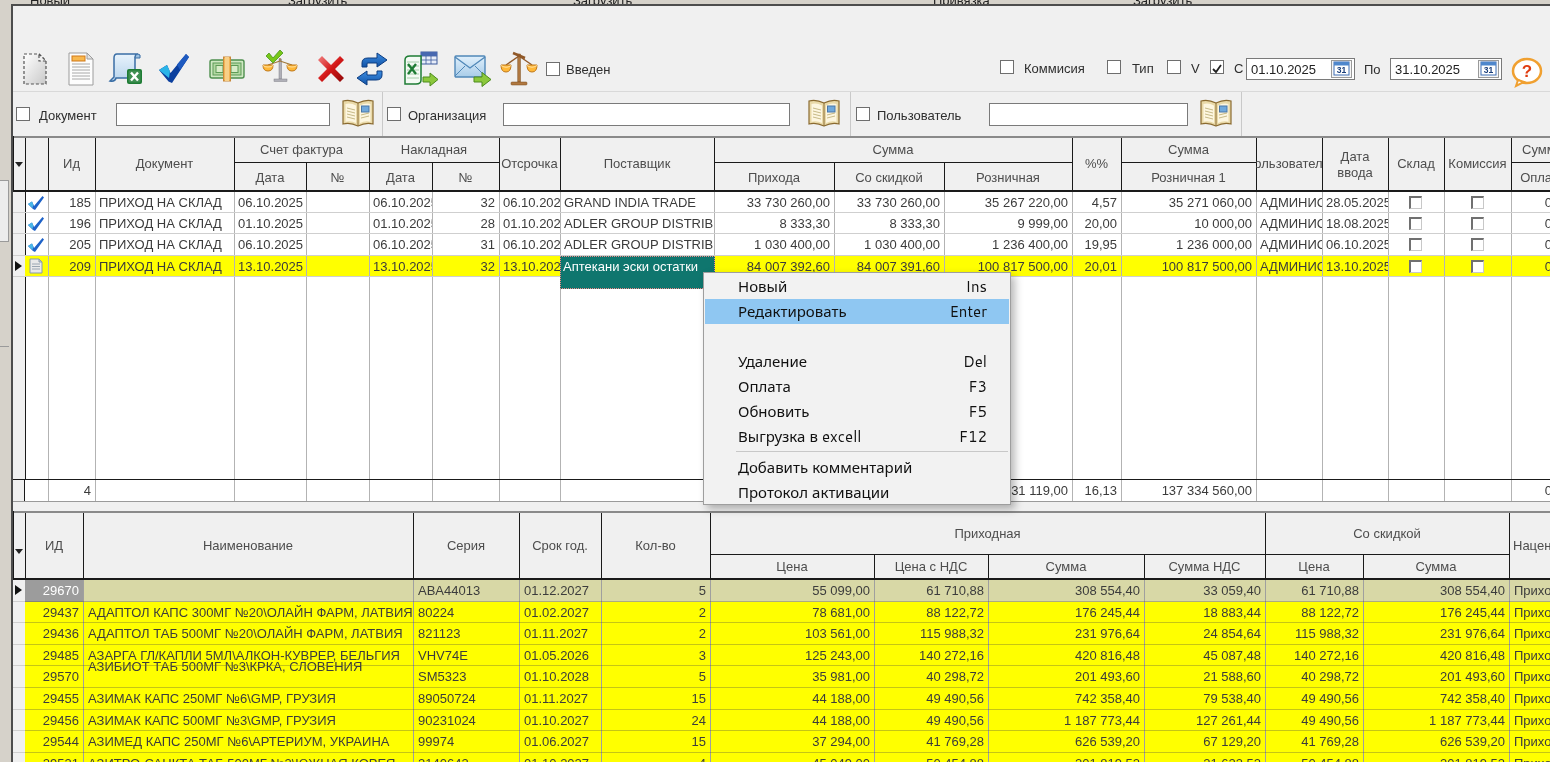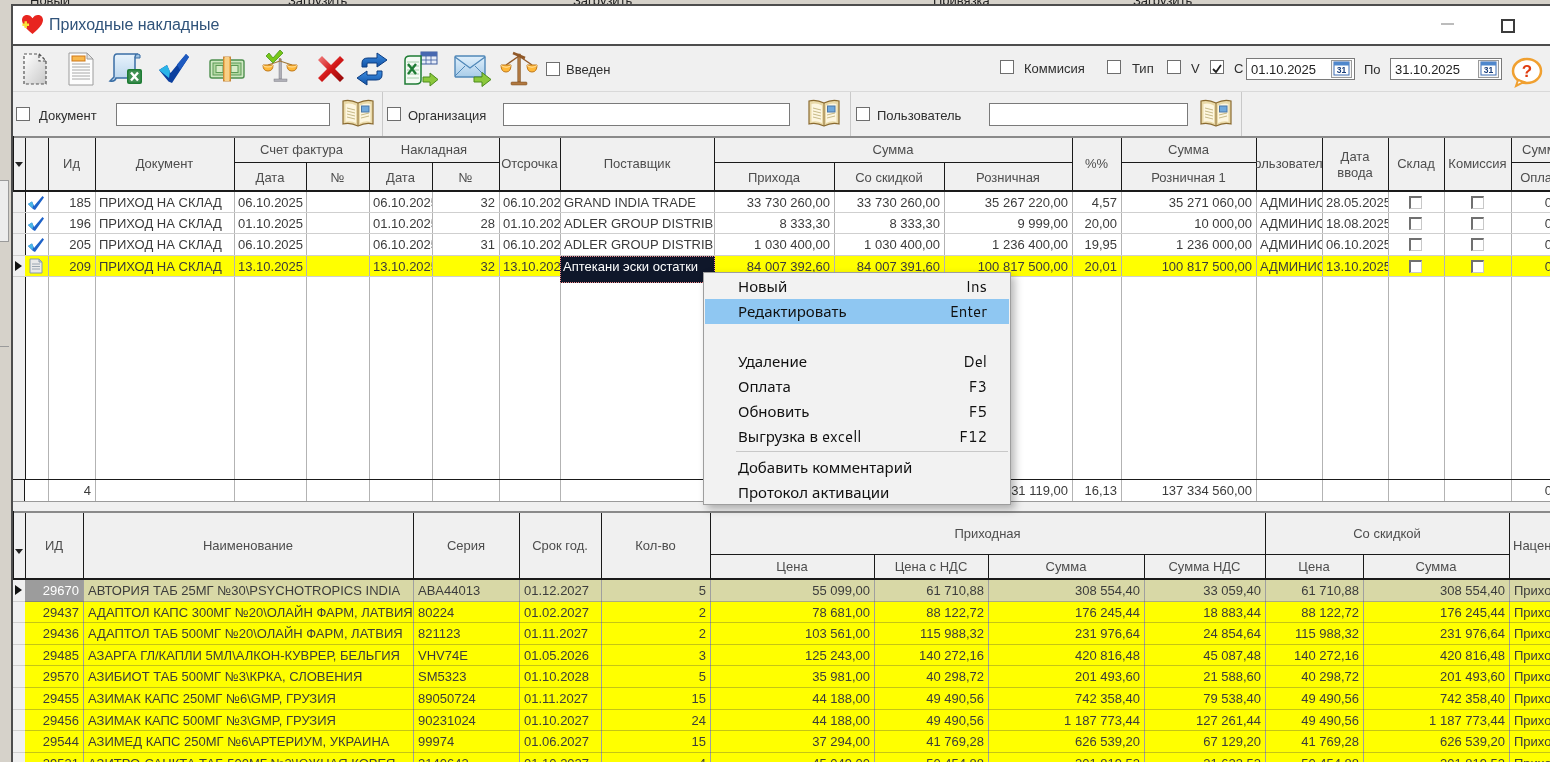--- a/index.html
+++ b/index.html
@@ -32,29 +32,20 @@
 <div class="bgtxt" style="left:288px">Загрузить</div>
 <div class="bgtxt" style="left:573px">Загрузить</div>
 <div class="bgtxt" style="left:933px">Привязка</div>
 <div class="bgtxt" style="left:1133px">Загрузить</div>
 </div>
 <div class="abs" style="left:0;top:4px;width:11px;height:758px;background:#d6d2ca;z-index:1">
       <div class="abs" style="left:0;top:176px;width:9px;height:62px;background:#ececec;border:1px solid #9a9a9a;border-left:none"></div>
       <div class="abs" style="left:0;top:342px;width:9px;height:1px;background:#9a9a9a"></div>
     </div>
 <div class="win">
-<div class="titlebar">
-<svg class="abs" style="left:8px;top:8px" width="23" height="22" viewBox="0 0 23 22">
-<path d="M11.5 20 C4 14 1 9.5 1 6 C1 2.9 3.4 1 6.1 1 C8.2 1 10.3 2.2 11.5 4.3 C12.7 2.2 14.8 1 16.9 1 C19.6 1 22 2.9 22 6 C22 9.5 19 14 11.5 20 Z" fill="#e8251f"></path>
-<path d="M2 13.5 h3 v-3 h3.5 v3 h3 v3.5 h-3 v3 h-3.5 v-3 h-3 Z" fill="#f7e23a" transform="scale(0.7)"></path>
-</svg>
-<span class="title">Приходные накладные</span>
-<div class="abs" style="left:1428px;top:17px;width:13px;height:2px;background:#bcbcbc"></div>
-<div class="abs" style="left:1488px;top:13px;width:14px;height:14px;border:2px solid #3c3c3c;background:#fff"></div>
-</div>
 <div class="toolbar">
 <div class="abs" style="left:5px;top:6px;width:34px;height:34px"><svg width="34" height="34" viewBox="0 0 34 34">
             <defs>
               <linearGradient id="pg" x1="0" y1="0" x2="1" y2="1">
                 <stop offset="0" stop-color="#ffffff"></stop>
                 <stop offset="1" stop-color="#c9c9c9"></stop>
               </linearGradient>
             </defs>
             <path d="M6 2 h15 l7 7 v23 H6 Z" fill="url(#pg)" stroke="#555" stroke-width="1.2" stroke-dasharray="3,2"></path>
             <path d="M21 2 l7 7 h-7 Z" fill="#efefef" stroke="#555" stroke-width="1.2" stroke-dasharray="3,2"></path>
@@ -454,21 +445,21 @@
         <div class="c" style="left:702px;top:120px;width:119px;height:21px;line-height:21px;padding-right:4px;text-align:right;color:#3b3b3b">84 007 392,60</div>
         <div class="c" style="left:822px;top:120px;width:109px;height:21px;line-height:21px;padding-right:4px;text-align:right;color:#3b3b3b">84 007 391,60</div>
         <div class="c" style="left:932px;top:120px;width:127px;height:21px;line-height:21px;padding-right:4px;text-align:right;color:#3b3b3b">100 817 500,00</div>
         <div class="c" style="left:1060px;top:120px;width:48px;height:21px;line-height:21px;padding-right:4px;text-align:right;color:#3b3b3b">20,01</div>
         <div class="c" style="left:1109px;top:120px;width:134px;height:21px;line-height:21px;padding-right:4px;text-align:right;color:#3b3b3b">100 817 500,00</div>
         <div class="c" style="left:1244px;top:120px;width:65px;height:21px;line-height:21px;padding-left:3px;color:#3b3b3b">АДМИНИСТРАТОР</div>
         <div class="c" style="left:1310px;top:120px;width:65px;height:21px;line-height:21px;padding-left:3px;color:#3b3b3b">13.10.2025</div>
         <div class="c" style="left:1499px;top:120px;width:62px;height:21px;line-height:21px;padding-right:4px;text-align:right;color:#3b3b3b">0,00</div>
         <div class="grid-cb" style="left:1396px;top:124px"></div>
         <div class="grid-cb" style="left:1458px;top:124px"></div>
-        <div class="abs" style="left:547px;top:120px;width:155px;height:27px;background:#0f172a;outline:1px dotted #e88;outline-offset:-1px">
+        <div class="abs" style="left:547px;top:120px;width:155px;height:33px;background:#0f766e;outline:1px dotted #e88;outline-offset:-1px">
           <div class="c" style="left:3px;top:0;width:150px;height:21px;line-height:21px;color:#fff">Аптекани эски остатки</div>
         </div>
         <div class="hline" style="left:0;top:343px;width:1537px;background:#1a1a1a"></div>
         <div class="abs" style="left:0;top:344px;width:1537px;height:21px;background:#fff"></div>
         <div class="abs" style="left:0;top:344px;width:12px;height:21px;background:#f0f0f0;border-right:1px solid #1a1a1a"></div>
         <div class="vline" style="left:35px;top:344px;height:21px;background:#b3b3b3"></div>
         <div class="vline" style="left:82px;top:344px;height:21px;background:#b3b3b3"></div>
         <div class="vline" style="left:221px;top:344px;height:21px;background:#b3b3b3"></div>
         <div class="vline" style="left:293px;top:344px;height:21px;background:#b3b3b3"></div>
         <div class="vline" style="left:356px;top:344px;height:21px;background:#b3b3b3"></div>
@@ -524,21 +515,20 @@
         <div class="hdrtxt" style="left:400px;top:27px;width:106px">Серия</div>
         <div class="hdrtxt" style="left:506px;top:27px;width:82px">Срок год.</div>
         <div class="hdrtxt" style="left:588px;top:27px;width:109px">Кол-во</div>
         <div class="hdrtxt" style="left:1500px;top:27px;width:47px;text-align:left">Наценка</div>
         <div class="abs" style="left:2px;top:38px;width:0;height:0;border-left:4px solid transparent;border-right:4px solid transparent;border-top:5px solid #222"></div>
         <div class="abs" style="left:0;top:69px;width:12px;height:184px;background:#f0f0f0"></div>
         <div class="abs" style="left:12px;top:69px;width:1525px;height:22px;background:#d8d8a6"></div>
         <div class="abs" style="left:12px;top:69px;width:58px;height:22px;background:#9c9c9c"></div>
         <div class="abs" style="left:2px;top:74px;width:0;height:0;border-top:5px solid transparent;border-bottom:5px solid transparent;border-left:7px solid #111"></div>
         <div class="c" style="left:13px;top:69px;width:57px;height:22px;line-height:22px;padding-right:4px;text-align:right;color:#ffffff">29670</div>
-        <div class="c" style="left:71px;top:69px;width:329px;height:22px;line-height:22px;padding-left:4px;color:#3c3c3c">АВТОРИЯ ТАБ 25МГ №30\PSYCHOTROPICS INDIA</div>
         <div class="c" style="left:401px;top:69px;width:105px;height:22px;line-height:22px;padding-left:4px;color:#3c3c3c">ABA44013</div>
         <div class="c" style="left:507px;top:69px;width:81px;height:22px;line-height:22px;padding-left:4px;color:#3c3c3c">01.12.2027</div>
         <div class="c" style="left:589px;top:69px;width:108px;height:22px;line-height:22px;padding-right:4px;text-align:right;color:#3c3c3c">5</div>
         <div class="c" style="left:698px;top:69px;width:163px;height:22px;line-height:22px;padding-right:4px;text-align:right;color:#3c3c3c">55 099,00</div>
         <div class="c" style="left:862px;top:69px;width:113px;height:22px;line-height:22px;padding-right:4px;text-align:right;color:#3c3c3c">61 710,88</div>
         <div class="c" style="left:976px;top:69px;width:155px;height:22px;line-height:22px;padding-right:4px;text-align:right;color:#3c3c3c">308 554,40</div>
         <div class="c" style="left:1132px;top:69px;width:120px;height:22px;line-height:22px;padding-right:4px;text-align:right;color:#3c3c3c">33 059,40</div>
         <div class="c" style="left:1253px;top:69px;width:97px;height:22px;line-height:22px;padding-right:4px;text-align:right;color:#3c3c3c">61 710,88</div>
         <div class="c" style="left:1351px;top:69px;width:145px;height:22px;line-height:22px;padding-right:4px;text-align:right;color:#3c3c3c">308 554,40</div>
         <div class="c" style="left:1497px;top:69px;width:50px;height:22px;line-height:22px;padding-left:4px;color:#3c3c3c">Приход</div>
@@ -576,21 +566,21 @@
         <div class="c" style="left:589px;top:134px;width:108px;height:21px;line-height:21px;padding-right:4px;text-align:right;color:#3c3c3c">3</div>
         <div class="c" style="left:698px;top:134px;width:163px;height:21px;line-height:21px;padding-right:4px;text-align:right;color:#3c3c3c">125 243,00</div>
         <div class="c" style="left:862px;top:134px;width:113px;height:21px;line-height:21px;padding-right:4px;text-align:right;color:#3c3c3c">140 272,16</div>
         <div class="c" style="left:976px;top:134px;width:155px;height:21px;line-height:21px;padding-right:4px;text-align:right;color:#3c3c3c">420 816,48</div>
         <div class="c" style="left:1132px;top:134px;width:120px;height:21px;line-height:21px;padding-right:4px;text-align:right;color:#3c3c3c">45 087,48</div>
         <div class="c" style="left:1253px;top:134px;width:97px;height:21px;line-height:21px;padding-right:4px;text-align:right;color:#3c3c3c">140 272,16</div>
         <div class="c" style="left:1351px;top:134px;width:145px;height:21px;line-height:21px;padding-right:4px;text-align:right;color:#3c3c3c">420 816,48</div>
         <div class="c" style="left:1497px;top:134px;width:50px;height:21px;line-height:21px;padding-left:4px;color:#3c3c3c">Приход</div>
         <div class="abs" style="left:12px;top:155px;width:1525px;height:22px;background:#ffff00"></div>
         <div class="c" style="left:13px;top:155px;width:57px;height:22px;line-height:22px;padding-right:4px;text-align:right;color:#3c3c3c">29570</div>
-        <div class="c" style="left:71px;top:155px;width:329px;height:22px;line-height:22px;padding-left:4px;color:#3c3c3c">АЗИБИОТ ТАБ 500МГ №3\КРКА, СЛОВЕНИЯ</div>
+        <div class="c" style="left:71px;top:145px;width:329px;height:22px;line-height:22px;padding-left:4px;color:#3c3c3c">АЗИБИОТ ТАБ 500МГ №3\КРКА, СЛОВЕНИЯ</div>
         <div class="c" style="left:401px;top:155px;width:105px;height:22px;line-height:22px;padding-left:4px;color:#3c3c3c">SM5323</div>
         <div class="c" style="left:507px;top:155px;width:81px;height:22px;line-height:22px;padding-left:4px;color:#3c3c3c">01.10.2028</div>
         <div class="c" style="left:589px;top:155px;width:108px;height:22px;line-height:22px;padding-right:4px;text-align:right;color:#3c3c3c">5</div>
         <div class="c" style="left:698px;top:155px;width:163px;height:22px;line-height:22px;padding-right:4px;text-align:right;color:#3c3c3c">35 981,00</div>
         <div class="c" style="left:862px;top:155px;width:113px;height:22px;line-height:22px;padding-right:4px;text-align:right;color:#3c3c3c">40 298,72</div>
         <div class="c" style="left:976px;top:155px;width:155px;height:22px;line-height:22px;padding-right:4px;text-align:right;color:#3c3c3c">201 493,60</div>
         <div class="c" style="left:1132px;top:155px;width:120px;height:22px;line-height:22px;padding-right:4px;text-align:right;color:#3c3c3c">21 588,60</div>
         <div class="c" style="left:1253px;top:155px;width:97px;height:22px;line-height:22px;padding-right:4px;text-align:right;color:#3c3c3c">40 298,72</div>
         <div class="c" style="left:1351px;top:155px;width:145px;height:22px;line-height:22px;padding-right:4px;text-align:right;color:#3c3c3c">201 493,60</div>
         <div class="c" style="left:1497px;top:155px;width:50px;height:22px;line-height:22px;padding-left:4px;color:#3c3c3c">Приход</div>

